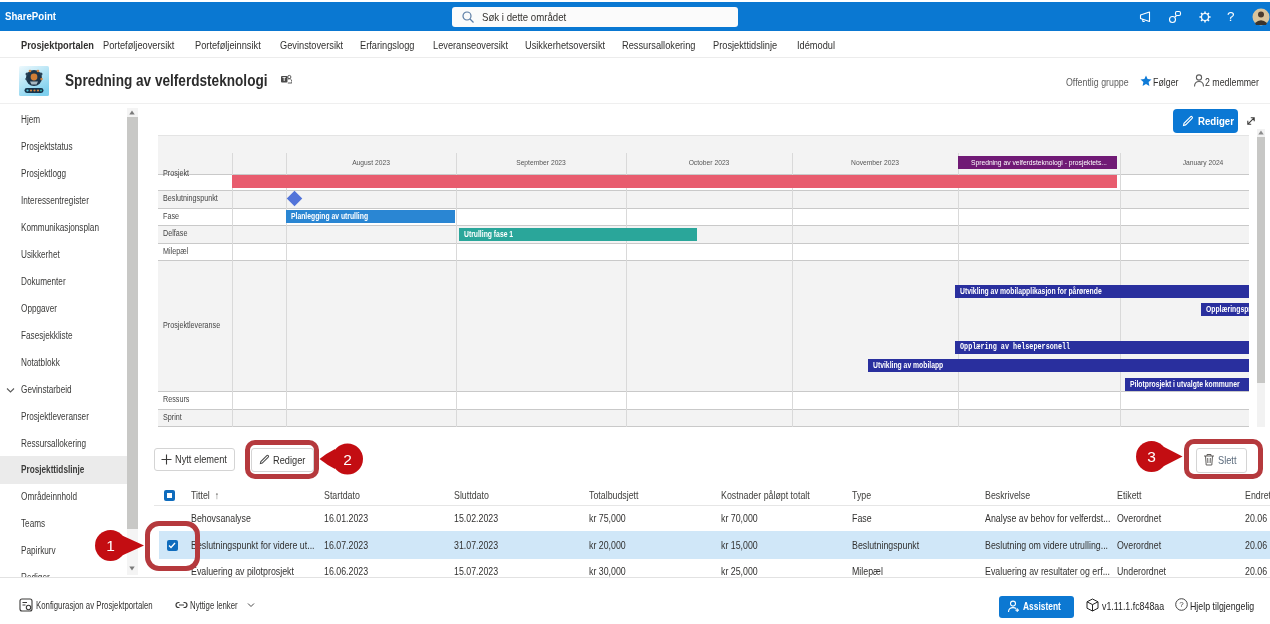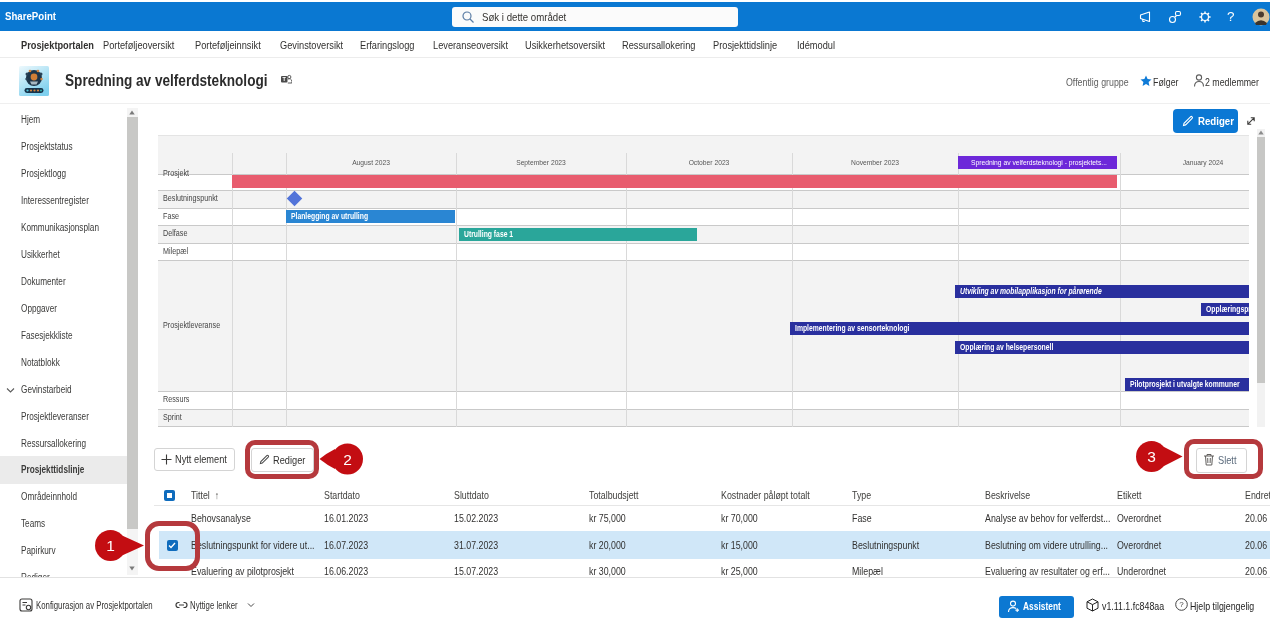--- a/index.html
+++ b/index.html
@@ -149,37 +149,37 @@
   <div class="vline" style="left:297.5px;top:18px;height:274px;"></div>
   <div class="vline" style="left:467.5px;top:18px;height:274px;"></div>
   <div class="vline" style="left:633.5px;top:18px;height:274px;"></div>
   <div class="vline" style="left:799.5px;top:18px;height:274px;"></div>
   <div class="vline" style="left:961.5px;top:18px;height:274px;"></div>
   <div class="month" style="left:152.5px;top:23px;">August 2023</div>
   <div class="month" style="left:322.5px;top:23px;">September 2023</div>
   <div class="month" style="left:490.5px;top:23px;">October 2023</div>
   <div class="month" style="left:656.5px;top:23px;">November 2023</div>
   <div class="month" style="left:984.5px;top:23px;">January 2024</div>
-  <div class="a" style="left:799.5px;top:20.5px;width:159px;height:13px;background:#6d28d9;color:#fff;font-size:8px;line-height:13px;text-align:center;white-space:nowrap;overflow:hidden;"><span style="display:inline-block;transform:scaleX(0.84);transform-origin:50% 50%;">Spredning av velferdsteknologi - prosjektets...</span></div>
+  <div class="a" style="left:799.5px;top:20.5px;width:159px;height:13px;background:#701a75;color:#fff;font-size:8px;line-height:13px;text-align:center;white-space:nowrap;overflow:hidden;"><span style="display:inline-block;transform:scaleX(0.84);transform-origin:50% 50%;">Spredning av velferdsteknologi - prosjektets...</span></div>
   <div class="glabel" style="top:33px;">Prosjekt</div>
   <div class="glabel" style="top:58px;">Beslutningspunkt</div>
   <div class="glabel" style="top:76px;">Fase</div>
   <div class="glabel" style="top:93px;">Delfase</div>
   <div class="glabel" style="top:111px;">Milepæl</div>
   <div class="glabel" style="top:185px;">Prosjektleveranse</div>
   <div class="glabel" style="top:259px;">Ressurs</div>
   <div class="glabel" style="top:277px;">Sprint</div>
   <div class="a" style="left:74px;top:40px;width:884.5px;height:12.5px;background:#e85c6e;"></div>
   <div class="a" style="left:130.5px;top:58px;width:11px;height:11px;background:#5274d9;transform:rotate(45deg);"></div>
   <div class="bar" style="left:128px;top:75px;width:168.5px;background:#2a86d3;"><span>Planlegging av utrulling</span></div>
   <div class="bar" style="left:300.5px;top:93px;width:238px;background:#2aa69a;"><span>Utrulling fase 1</span></div>
-  <div class="bar" style="left:796.5px;top:149.5px;width:294.5px;font-style:italic;"><span>Utvikling av mobilapplikasjon for pårørende</span></div>
+  <div class="bar" style="left:796.5px;top:149.5px;width:294.5px;"><span>Utvikling av mobilapplikasjon for pårørende</span></div>
   <div class="bar" style="left:1042.5px;top:168px;width:48.5px;"><span>Opplæringsprogram for ansatte</span></div>
-  <div class="bar" style="left:631.5px;top:186.5px;width:459.5px;"><span>Implementering av sensorteknologi</span></div>
-  <div class="bar" style="left:796.5px;top:205.5px;width:294.5px;"><span>Opplæring av helsepersonell</span></div>
+  <div class="bar" style="left:796.5px;top:205.5px;width:294.5px;font-family:Liberation Mono, monospace;"><span>Opplæring av helsepersonell</span></div>
+  <div class="bar" style="left:709.5px;top:224px;width:381.5px;"><span>Utvikling av mobilapp</span></div>
   <div class="bar" style="left:966.5px;top:242.5px;width:124.5px;"><span>Pilotprosjekt i utvalgte kommuner</span></div>
 </div>
 
 <div class="a" style="left:1257px;top:129px;width:8px;height:298px;background:#f2f2f2;"></div>
 <svg class="a" style="left:1258px;top:130px;" width="6" height="5" viewBox="0 0 6 5">
       <path d="M3 0.5 L5.7 4.5 L0.3 4.5 Z" fill="#8c8c8c"></path>
     </svg>
 <div class="a" style="left:1257px;top:137px;width:8px;height:246px;background:#c7c7c5;"></div>
 
 <div class="a" style="left:0;top:456px;width:126.5px;height:28px;background:#ebebeb;"></div>

